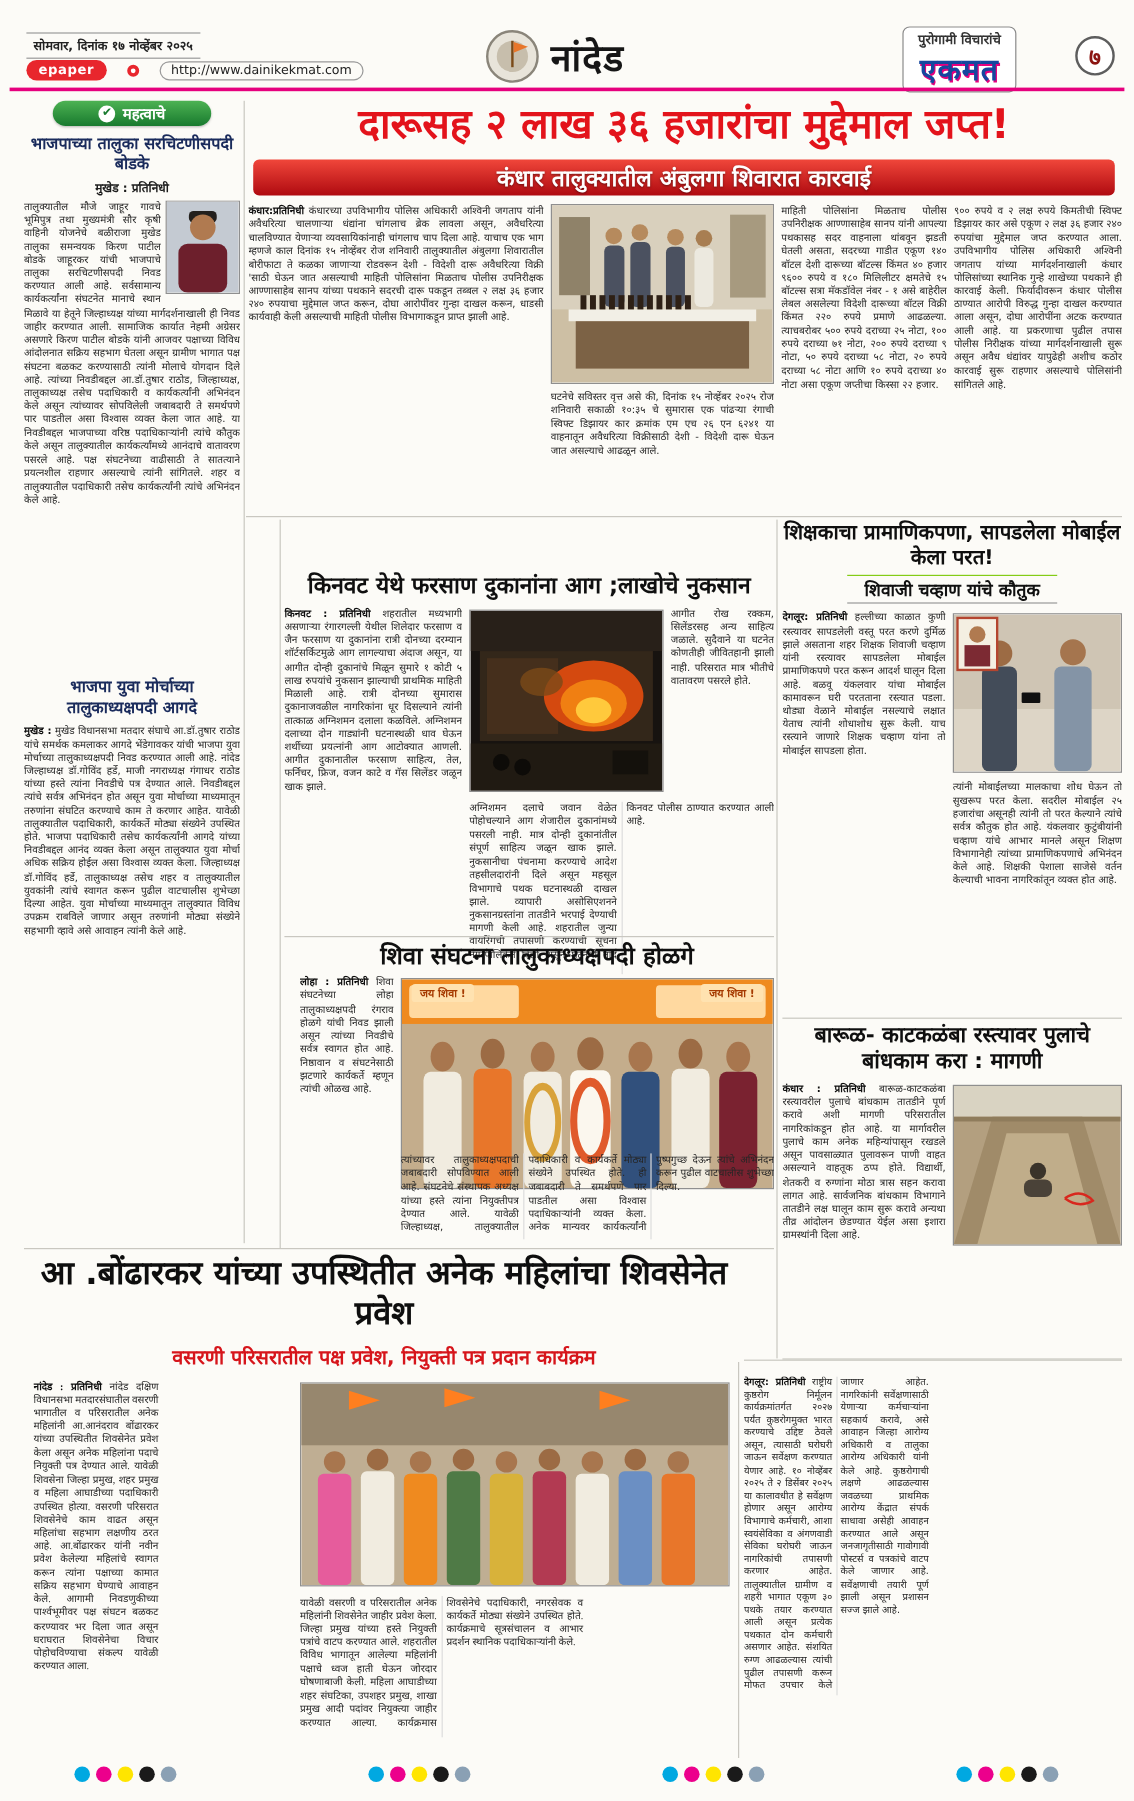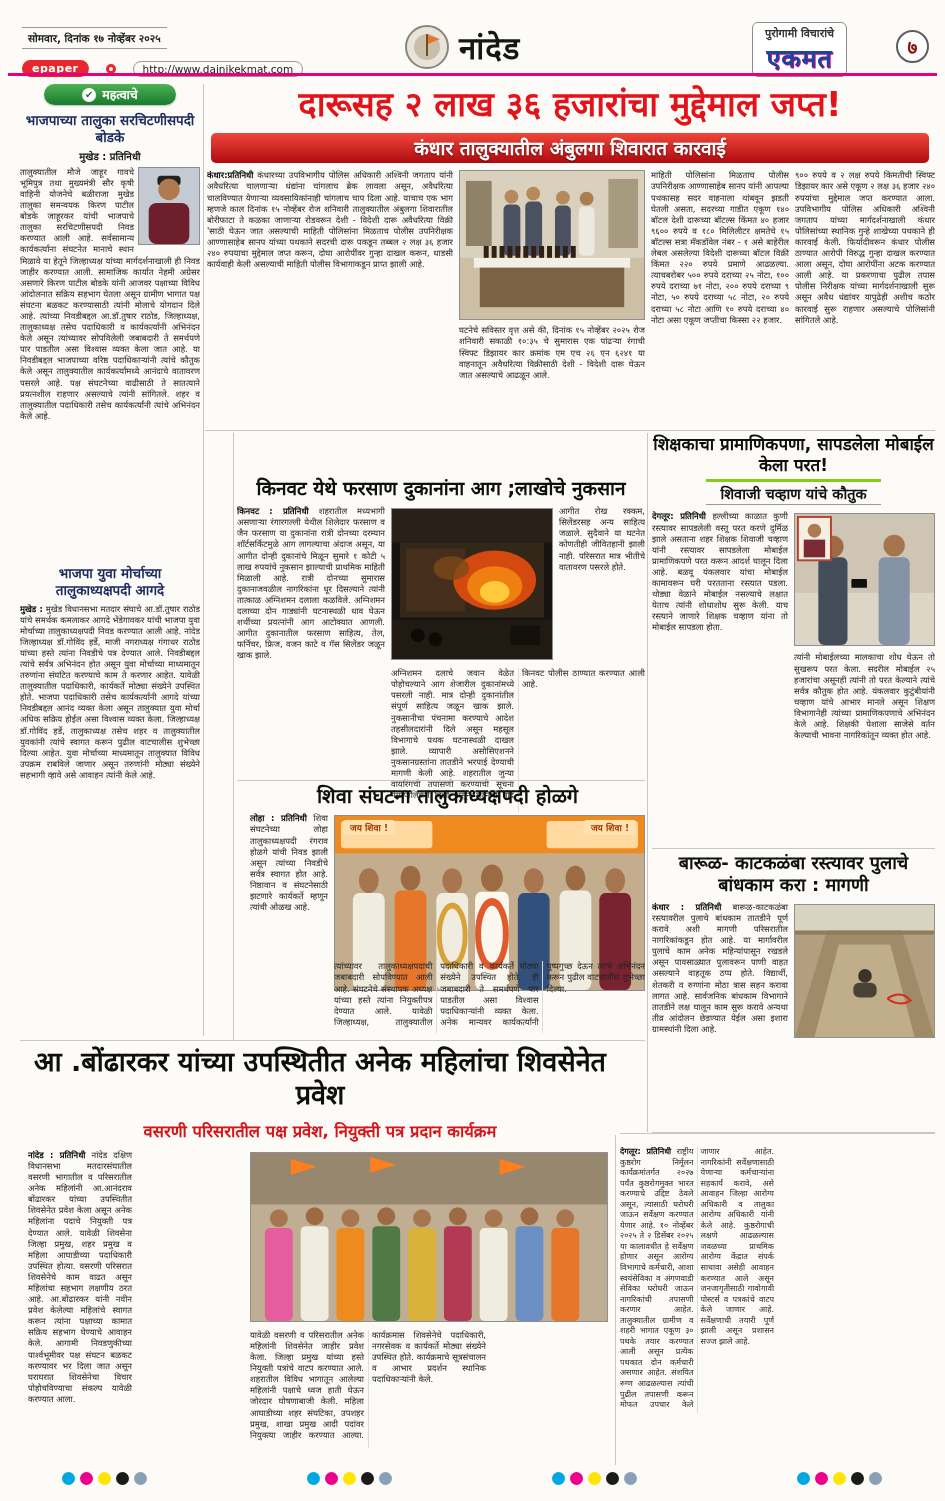--- a/index.html
+++ b/index.html
@@ -24,38 +24,38 @@
   
   .badge{width:132px;margin:0 auto;display:flex;align-items:center;justify-content:center;gap:6px;background:linear-gradient(180deg,#4db253,#187a2e);border-radius:12px;padding:2px 8px;color:#fff;font-weight:bold;font-size:12.5px;box-shadow:0 1px 2px rgba(0,0,0,.25);}
   .badge-ico{width:14px;height:14px;background:#fff;color:#187a2e;border-radius:50%;font-size:10px;line-height:14px;text-align:center;display:inline-block;}
   .side-head{font-size:13.5px;font-weight:800;color:#1a2b5c;text-align:center;line-height:1.25;margin-top:7px;}
   .side-by{font-size:10px;font-weight:bold;text-align:center;margin:3px 0 4px;}
   .photo-float{float:right;width:62px;height:78px;margin:0 0 3px 4px;display:block;border:1px solid #9a9a9a;}
   
   .lead-head{font-size:34px;font-weight:800;color:#e3131b;text-align:center;line-height:1.1;}
   .lead-banner{margin:10px 6px 0;height:30px;border-radius:5px;background:linear-gradient(180deg,#f0463a,#af0a10);color:#fff;font-size:19px;font-weight:bold;display:flex;align-items:center;justify-content:center;text-shadow:0 1px 2px rgba(0,0,0,.45);}
   .art-head{text-align:center;font-weight:800;color:#0f0f0f;line-height:1.22;}
-  .sub-box{display:inline-block;font-size:14.5px;font-weight:800;padding:1px 14px;border-top:3px solid #84cc16;border-bottom:1px solid #999;color:#101010;}
+  .sub-box{display:inline-block;font-size:14.5px;font-weight:800;padding:1px 14px;border-top:1px solid #84cc16;border-bottom:1px solid #999;color:#101010;}
   .big-head{font-size:27px;font-weight:800;text-align:center;line-height:1.22;color:#0e0e0e;}
   .red-sub{font-size:16.5px;font-weight:800;color:#d6151b;text-align:center;margin-top:7px;}
   .photo{border:1px solid #8f8f8f;overflow:hidden;position:relative;}
   .photo svg{display:block;width:100%;height:100%;}
   .shiva-banner{position:absolute;top:4px;left:8px;background:#ffe2b0;color:#a63a00;font-size:9px;font-weight:bold;padding:1px 7px;border-radius:3px;}
   .shiva-banner2{left:auto;right:8px;}
   .caption-text{font-size:8.2px;line-height:1.3;text-align:justify;color:#2a2a2a;overflow:hidden;}
   
   .dot-group{position:absolute;display:flex;gap:5px;}
   .dot{width:13px;height:13px;border-radius:50%;display:inline-block;}
 </style>
 </head>
 <body>
 
 <div class="abs" style="left:0;top:0;width:945px;height:74px;">
   <div class="abs date-box" style="left:22px;top:27px;">सोमवार, दिनांक १७ नोव्हेंबर २०२५</div>
-  <div class="abs" style="left:22px;top:60px;display:flex;align-items:center;gap:17px;">
+  <div class="abs" style="left:22px;top:50px;display:flex;align-items:center;gap:17px;">
     <span class="epaper-pill">epaper</span>
     <span class="epaper-dot"></span>
     <span class="url-box">http://www.dainikekmat.com</span>
   </div>
   <div class="abs" style="left:404px;top:24px;display:flex;align-items:center;gap:9px;">
     <span style="width:46px;height:46px;display:inline-block;">
       <svg viewBox="0 0 46 46" width="46" height="46">
         <circle cx="23" cy="23" r="21" fill="#e8e4da" stroke="#8a857a" stroke-width="2"></circle>
         <circle cx="23" cy="23" r="13" fill="#c7beac"></circle>
         <rect x="22" y="10" width="2" height="22" fill="#7a4a18"></rect>
@@ -278,21 +278,21 @@
         <path d="M95 95 q14 -9 24 2 q-12 7 -24 -2" fill="none" stroke="#d8281e" stroke-width="2"></path>
       </svg>
     </div>
   </div>
 </div>
 <div class="rule" style="left:652px;top:1132px;width:283px;height:1px;"></div>
 
 <div class="abs" style="left:28px;top:1046px;width:584px;height:418px;">
   <h1 class="big-head">आ .बोंढारकर यांच्या उपस्थितीत अनेक महिलांचा शिवसेनेत प्रवेश</h1>
   <div class="red-sub">वसरणी परिसरातील पक्ष प्रवेश, नियुक्ती पत्र प्रदान कार्यक्रम</div>
-  <div style="position:relative;height:298px;margin-top:8px;">
+  <div style="position:relative;height:298px;margin-top:8px;font-family:Liberation Serif, serif;">
     <div class="body-text cols-2 abs" style="left:0;top:0;width:216px;height:298px;">
       <span class="byline">नांदेड : प्रतिनिधी</span>
       <span>नांदेड दक्षिण विधानसभा मतदारसंघातील वसरणी भागातील व परिसरातील अनेक महिलांनी आ.आनंदराव बोंढारकर यांच्या उपस्थितीत शिवसेनेत प्रवेश केला असून अनेक महिलांना पदाचे नियुक्ती पत्र देण्यात आले. यावेळी शिवसेना जिल्हा प्रमुख, शहर प्रमुख व महिला आघाडीच्या पदाधिकारी उपस्थित होत्या. वसरणी परिसरात शिवसेनेचे काम वाढत असून महिलांचा सहभाग लक्षणीय ठरत आहे. आ.बोंढारकर यांनी नवीन प्रवेश केलेल्या महिलांचे स्वागत करून त्यांना पक्षाच्या कामात सक्रिय सहभाग घेण्याचे आवाहन केले. आगामी निवडणुकीच्या पार्श्वभूमीवर पक्ष संघटन बळकट करण्यावर भर दिला जात असून घराघरात शिवसेनेचा विचार पोहोचविण्याचा संकल्प यावेळी करण्यात आला.</span>
     </div>
     <div class="abs photo" style="left:222px;top:2px;width:358px;height:170px;">
       <svg viewBox="0 0 358 170" preserveAspectRatio="none">
         <rect width="358" height="170" fill="#bfae93"></rect>
         <rect width="358" height="52" fill="#97876e"></rect>
         <polygon points="40,6 66,14 40,22" fill="#ff7f1f"></polygon>
         <polygon points="120,4 146,12 120,20" fill="#ff7f1f"></polygon>

